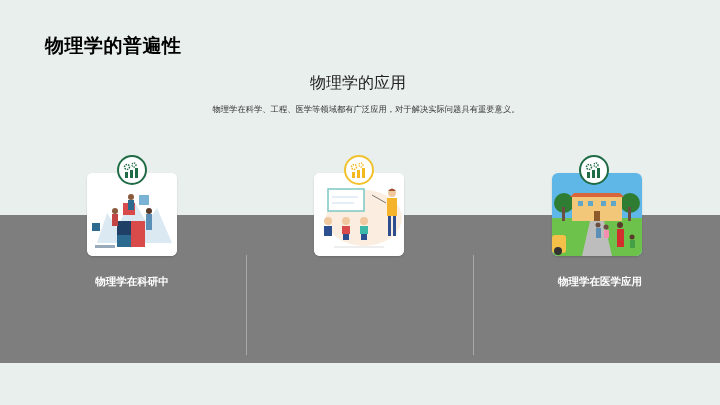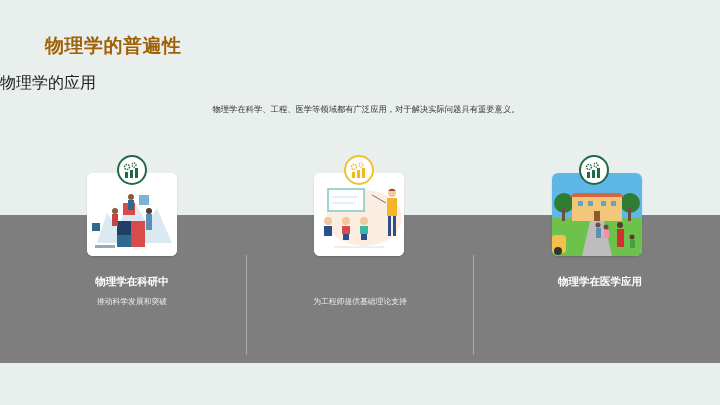--- a/index.html
+++ b/index.html
@@ -4,26 +4,26 @@
   <style>
     * { box-sizing: border-box; margin: 0; padding: 0; }
     html, body { width: 720px; height: 405px; overflow: hidden; }
     body {
       background: #e8efec;
       font-family: "DejaVu Sans", "Liberation Sans", sans-serif;
       position: relative;
     }
     .page-title {
       position: absolute; left: 45px; top: 33px;
-      font-size: 19px; font-weight: bold; color: #a16207;
+      font-size: 19px; font-weight: bold; color: #000000;
       letter-spacing: 0.5px;
     }
     .section-title {
       position: absolute; left: 0; width: 716px; top: 73px;
-      font-size: 16px; color: #222;
+      text-align: center; font-size: 16px; color: #222;
     }
     .section-desc {
       position: absolute; left: 0; width: 720px; top: 104px;
       text-align: center; font-size: 8.3px; color: #333; margin-left: 6px;
     }
     .gray-band {
       position: absolute; left: 0; top: 215px; width: 720px; height: 148px;
       background: #7e7e7e;
     }
     .divider {
@@ -88,21 +88,20 @@
         <rect x="25" y="41" width="6" height="12" fill="#c24545"></rect>
       <circle cx="44" cy="24" r="3" fill="#8a5a3c"></circle>
         <rect x="41" y="27" width="6" height="10" fill="#2d6a8f"></rect>
       <circle cx="62" cy="38" r="3" fill="#5a3a2a"></circle>
         <rect x="59" y="41" width="6" height="16" fill="#5b8fb8"></rect>
       <rect x="5" y="50" width="8" height="8" fill="#2d6a8f"></rect>
       <rect x="8" y="72" width="20" height="3" fill="#9ab"></rect>
     </svg>
   </div>
   <div class="card-title">物理学在科研中</div>
-  <div class="card-desc">推动科学发展和突破</div>
 </div>
 
 <div class="card" style="left:250px;">
   <div class="badge" style="left:94px;border-color:#f2c12e;">
     <svg width="18" height="16" viewBox="0 0 18 16">
       <circle cx="4" cy="5" r="2.5" fill="none" stroke="#f2b81e" stroke-width="1.5" stroke-dasharray="1.5 1"></circle>
       <circle cx="11" cy="3" r="2" fill="none" stroke="#f2b81e" stroke-width="1.3" stroke-dasharray="1.2 0.9"></circle>
       <rect x="2" y="10" width="3" height="6" fill="#f2b81e"></rect>
       <rect x="7" y="8" width="3" height="8" fill="#f2b81e"></rect>
       <rect x="12" y="6" width="3" height="10" fill="#f2b81e"></rect>
@@ -125,21 +124,20 @@
         <rect x="10" y="53" width="8" height="10" fill="#2d4f8f"></rect>
       <circle cx="32" cy="48" r="4" fill="#f0c9a0"></circle>
         <rect x="28" y="53" width="8" height="8" fill="#d94b4b"></rect>
         <rect x="29" y="61" width="6" height="6" fill="#2d4f8f"></rect>
       <circle cx="50" cy="48" r="4" fill="#f0c9a0"></circle>
         <rect x="46" y="53" width="8" height="8" fill="#3cb8a8"></rect>
         <rect x="47" y="61" width="6" height="6" fill="#2d4f8f"></rect>
       <line x1="20" y1="74" x2="70" y2="74" stroke="#ddd" stroke-width="1"></line>
     </svg>
   </div>
-  <div class="card-desc">为工程师提供基础理论支持</div>
 </div>
 
 <div class="card" style="left:490px;">
   <div class="badge" style="left:89px;border-color:#1f6b45;">
     <svg width="18" height="16" viewBox="0 0 18 16">
       <circle cx="4" cy="5" r="2.5" fill="none" stroke="#1f6b45" stroke-width="1.5" stroke-dasharray="1.5 1"></circle>
       <circle cx="11" cy="3" r="2" fill="none" stroke="#1f6b45" stroke-width="1.3" stroke-dasharray="1.2 0.9"></circle>
       <rect x="2" y="10" width="3" height="6" fill="#1f6b45"></rect>
       <rect x="7" y="8" width="3" height="8" fill="#1f6b45"></rect>
       <rect x="12" y="6" width="3" height="10" fill="#1f6b45"></rect>

